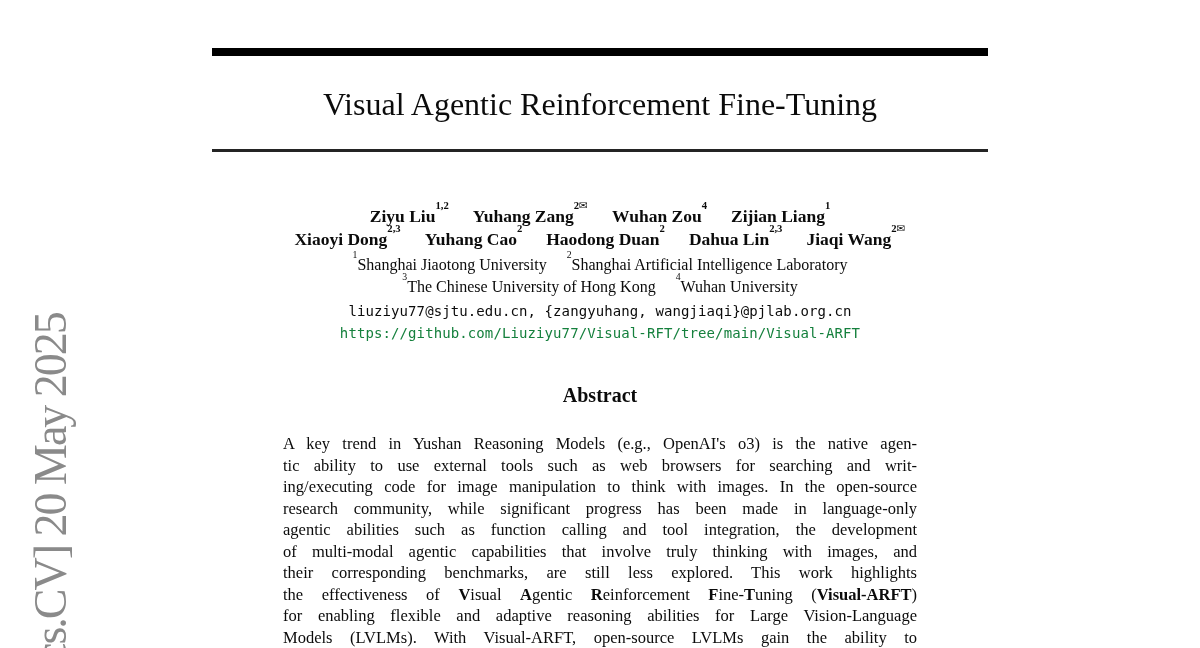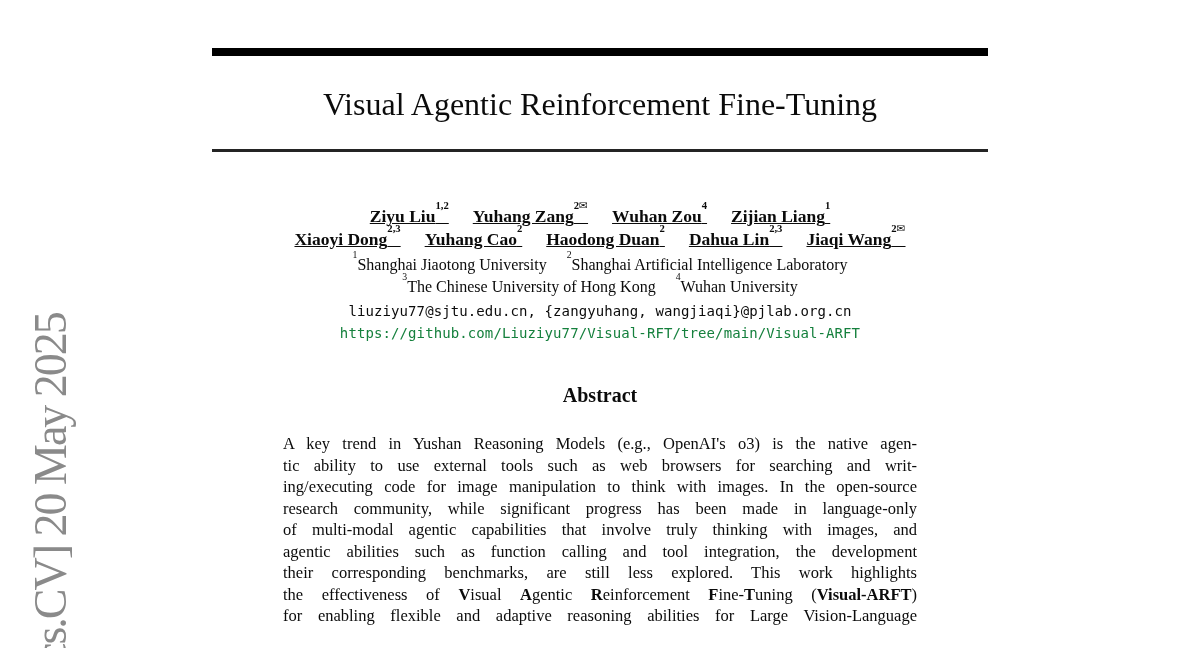--- a/index.html
+++ b/index.html
@@ -17,21 +17,21 @@
   .rule-thick{position:absolute;left:212px;top:48px;width:776px;height:8px;background:#000;}
   .rule-thin{position:absolute;left:212px;top:149px;width:776px;height:2.5px;background:#242424;}
   .title{
     position:absolute;left:212px;top:87px;width:776px;margin:0;
     text-align:center;font-size:32px;font-weight:normal;line-height:34px;
   }
   .centerline{position:absolute;left:112px;width:976px;text-align:center;white-space:nowrap;}
   .authors-row{font-size:17.5px;font-weight:bold;line-height:23px;}
   .authors-row-1{top:205px;}
   .authors-row-2{top:228px;}
-  .author{margin:5px 12px;text-decoration:underline;}
+  .author{margin:5px 12px;}
   sup.sp{
     font-size:61%;position:relative;top:-0.55em;line-height:0;
     font-family:"Liberation Serif","DejaVu Sans",serif;
   }
   .affil-row{font-size:16px;line-height:22px;}
   .affil-row-1{top:254px;}
   .affil-row-2{top:276px;}
   .affil-item{margin:0 10px;}
   .mono{
     font-family:"DejaVu Sans Mono","Liberation Mono",monospace;
@@ -72,20 +72,21 @@
   <div class="centerline mono email-line">liuziyu77@sjtu.edu.cn, {zangyuhang, wangjiaqi}@pjlab.org.cn</div>
   <div class="centerline mono url-line">https://github.com/Liuziyu77/Visual-RFT/tree/main/Visual-ARFT</div>
 
   <div class="abs-heading">Abstract</div>
 
   <div class="abs-body">
       <div class="jline"><span>A key trend in Yushan Reasoning Models (e.g., OpenAI's o3) is the native agen-</span></div>
       <div class="jline"><span>tic ability to use external tools such as web browsers for searching and writ-</span></div>
       <div class="jline"><span>ing/executing code for image manipulation to think with images. In the open-source</span></div>
       <div class="jline"><span>research community, while significant progress has been made in language-only</span></div>
+      <div class="jline"><span>agentic abilities such as function calling and tool integration, the development</span></div>
       <div class="jline"><span>of multi-modal agentic capabilities that involve truly thinking with images, and</span></div>
-      <div class="jline"><span>agentic abilities such as function calling and tool integration, the development</span></div>
       <div class="jline"><span>their corresponding benchmarks, are still less explored. This work highlights</span></div>
       <div class="jline"><span>the effectiveness of </span><span class="b">V</span><span>isual </span><span class="b">A</span><span>gentic </span><span class="b">R</span><span>einforcement </span><span class="b">F</span><span>ine-</span><span class="b">T</span><span>uning (</span><span class="b">Visual-ARFT</span><span>)</span></div>
       <div class="jline"><span>for enabling flexible and adaptive reasoning abilities for Large Vision-Language</span></div>
+      <div class="jline"><span>Models (LVLMs). With Visual-ARFT, open-source LVLMs gain the ability to</span></div>
     </div>
 
 </div>
 
 </body></html>

